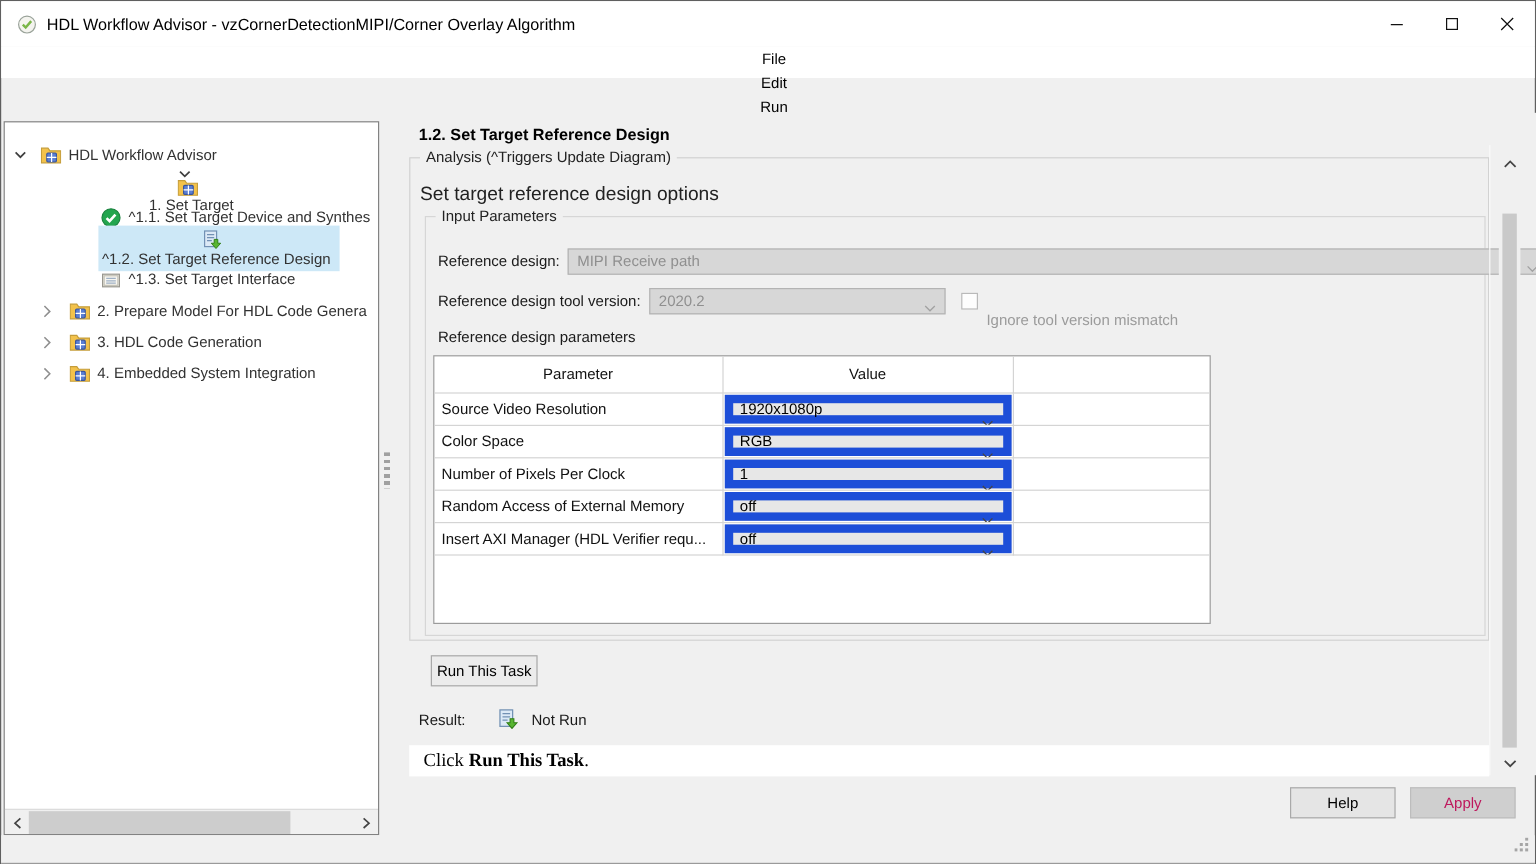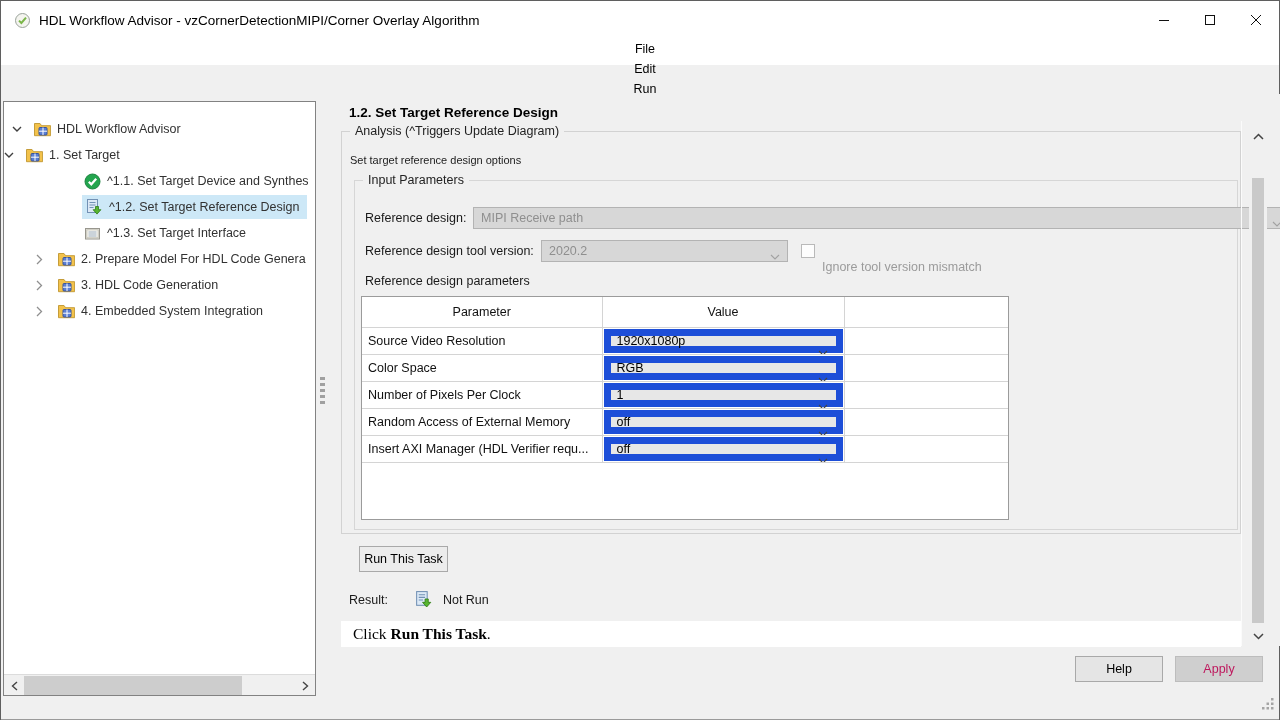--- a/index.html
+++ b/index.html
@@ -24,37 +24,37 @@
   .findcombo { position:relative; width:132px; height:22px; background:#fff; border:1px solid #4a4a4a; display:flex; align-items:center; }
   .findcombo .dd { position:absolute; right:5px; top:8px; }
   .navarrow { margin-left:8px; display:flex; }
   .toolsep { width:1px; height:20px; background:#d9d9d9; margin-left:12px; }
 
   
   .treepanel { position:absolute; left:2px; top:100px; width:313px; height:595px; background:#ffffff; border:1px solid #828282; overflow:hidden; }
   .treerow { height:26px; display:flex; align-items:center; white-space:nowrap; font-size:12.5px; color:#323232; }
   .treerow .ticon { margin-right:6px; display:flex; flex:0 0 auto; }
   .tchev { width:14px; display:flex; flex:0 0 auto; margin-right:8px; }
-  .selwrap { display:flex; align-items:center; background:#cde8f7; padding:3px 8px 3px 3px; }
+  .selwrap { display:flex; align-items:center; background:#cde8f7; padding:3px 8px 3px 3px;flex-direction:column; }
   .hscroll { position:absolute; left:0; bottom:0; width:100%; height:21px; background:#f0f0f0; border-top:1px solid #dcdcdc; }
   .hscroll .arrow { position:absolute; top:0; width:20px; height:21px; display:flex; align-items:center; justify-content:center; }
   .hscroll .thumb { position:absolute; left:20px; top:1px; width:218px; height:19px; background:#cdcdcd; }
 
   
   .splitter { position:absolute; left:315px; top:93px; width:15px; height:602px; }
   .grip { position:absolute; left:4px; top:283px; width:5px; height:30px;
           background:repeating-linear-gradient(#a0a0a0 0 3px, transparent 3px 6px); }
 
   
   .main { position:absolute; left:330px; top:93px; width:950px; height:552px; background:#f0f0f0; }
   .heading { position:absolute; left:18px; top:11px; font-weight:bold; font-size:13.5px; color:#000; }
   .fieldset { position:absolute; border:1px solid #d2d2d2; }
   .fs-legend { position:absolute; top:-8px; left:8px; background:#f0f0f0; padding:0 5px; font-size:12.5px; color:#222; }
   .fs-analysis { left:10px; top:37px; width:900px; height:403px; }
-  .desc { position:absolute; left:8px; top:22px; font-size:11px; color:#222; }
+  .desc { position:absolute; left:8px; top:22px; font-size:16px; color:#222; }
   .fs-input { position:absolute; left:12px; top:48px; width:884px; height:350px; border:1px solid #d6d6d6; }
 
   .formrow { position:absolute; display:flex; align-items:center; font-size:12.5px; }
   .combo-dis { position:relative; height:22px; background:#d7d7d7; border:1px solid #b3b3b3; color:#8f8f8f;
                display:flex; align-items:center; padding-left:7px; font-size:12.5px; }
   .combo-dis .dd { position:absolute; right:7px; top:8px; opacity:.55; }
   .cbox { width:14px; height:14px; background:#fdfdfd; border:1px solid #b9b9b9; }
   .dislabel { color:#9b9b9b;margin-top:16px; }
 
   
@@ -141,21 +141,21 @@
           </span>
         <span class="ticon">
             <svg width="17" height="15" viewBox="0 0 17 15">
               <path d="M0.5 1.5 h5.5 l1.6 2.2 h9 v10 h-16.1 z" fill="#f3c24b" stroke="#c59d3a"></path>
               <rect x="5" y="5.5" width="8" height="7.5" rx="1" fill="#5b7fd4" stroke="#38549c"></rect>
               <path d="M9 5.5 v7.5 M5 9.2 h8" stroke="#fff" stroke-width="1"></path>
             </svg>
           </span>
         <span>HDL Workflow Advisor</span>
       </div>
-      <div class="treerow" style="">
+      <div class="treerow" style="flex-direction:column;">
         <span class="tchev">
             <svg width="10" height="7">
               <path d="M1 1 l4 4 4-4" fill="none" stroke="#3f3f3f" stroke-width="1.4"></path>
             </svg>
           </span>
         <span class="ticon">
             <svg width="17" height="15" viewBox="0 0 17 15">
               <path d="M0.5 1.5 h5.5 l1.6 2.2 h9 v10 h-16.1 z" fill="#f3c24b" stroke="#c59d3a"></path>
               <rect x="5" y="5.5" width="8" height="7.5" rx="1" fill="#5b7fd4" stroke="#38549c"></rect>
               <path d="M9 5.5 v7.5 M5 9.2 h8" stroke="#fff" stroke-width="1"></path>

